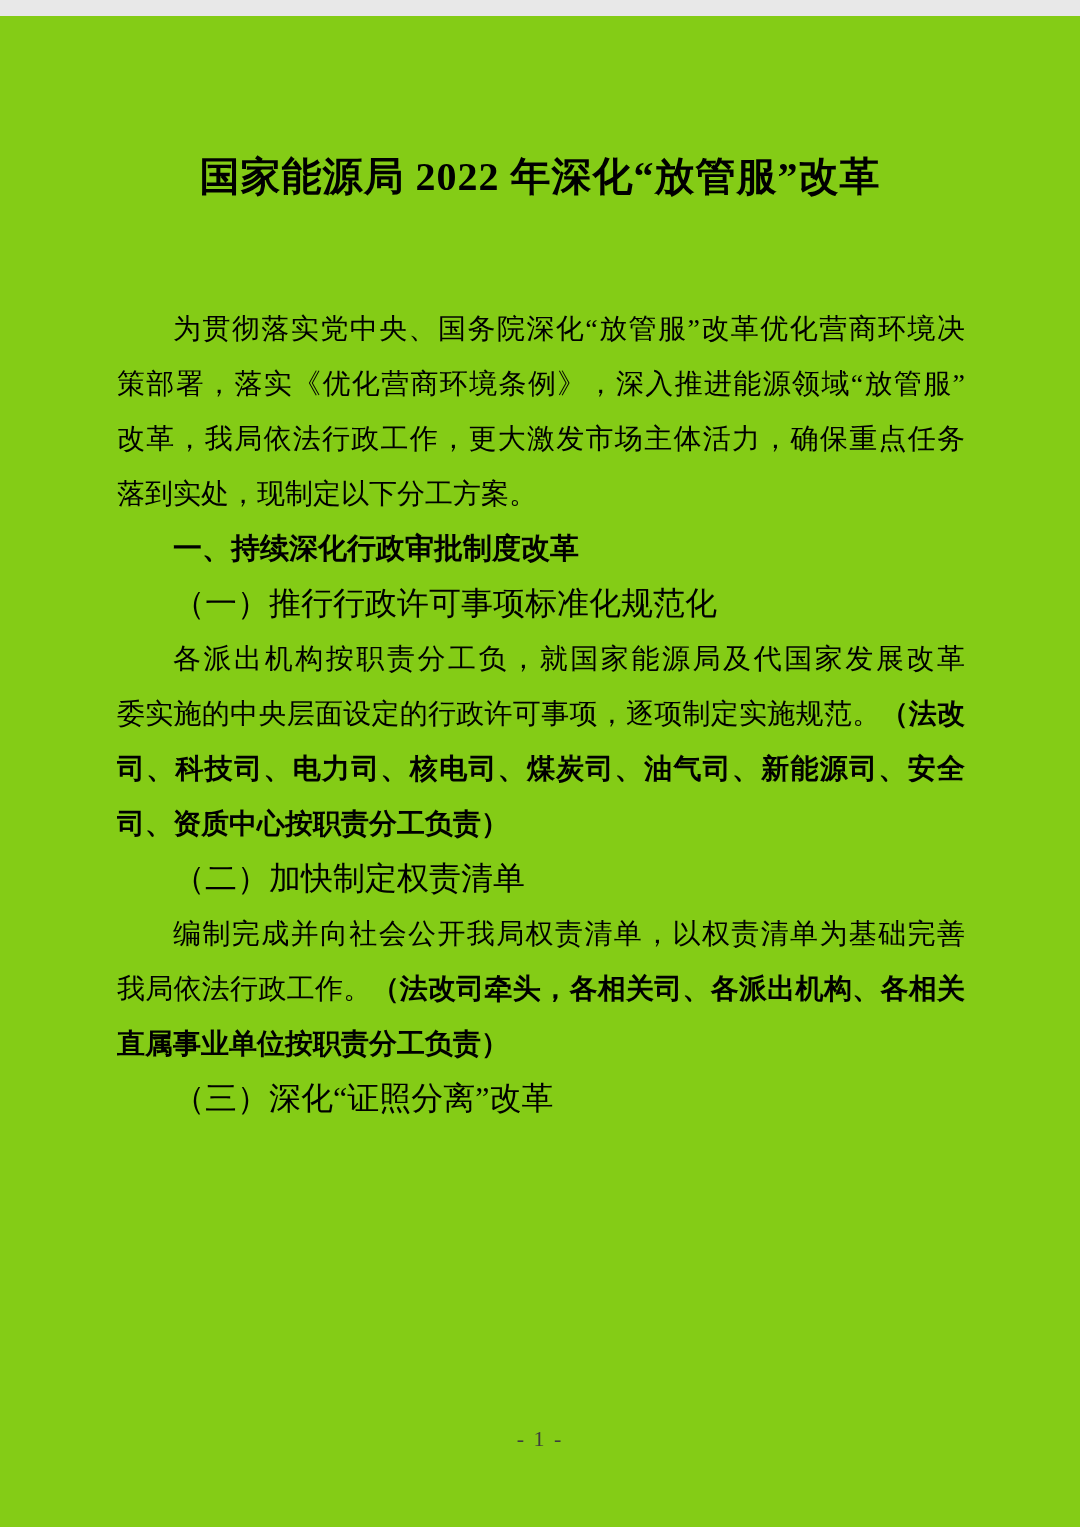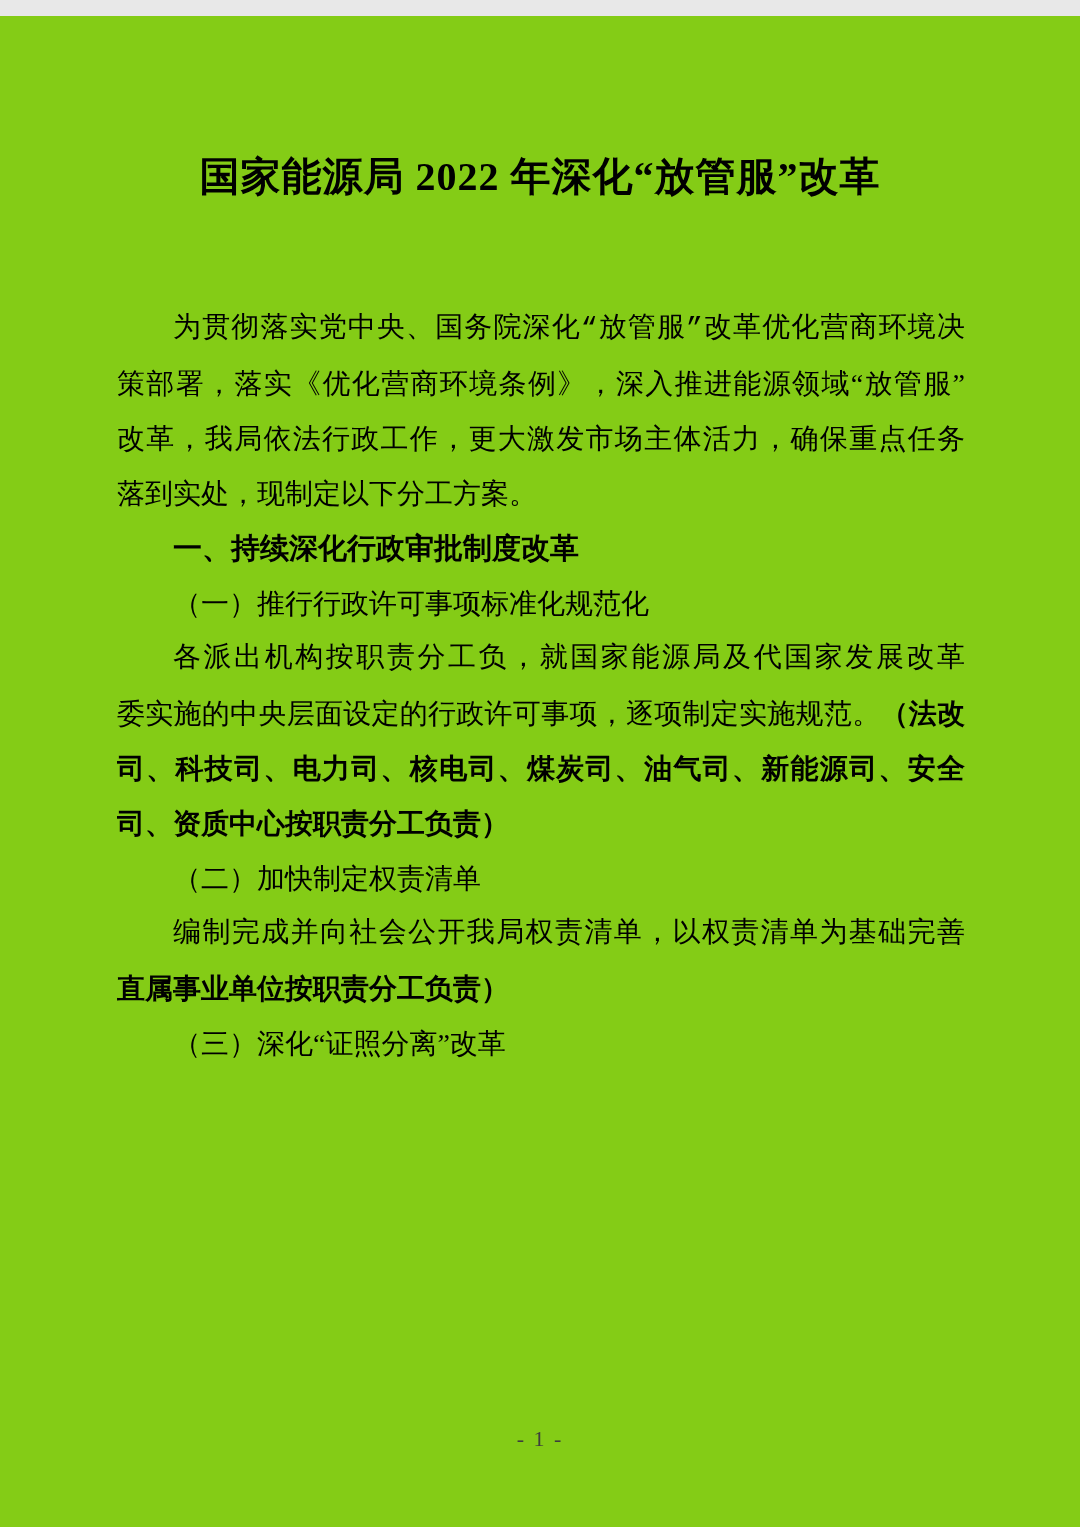--- a/index.html
+++ b/index.html
@@ -29,30 +29,30 @@
   .para { margin: 0; }
   .line, .h1line, .h2line {
     height: 55px;
     line-height: 55px;
     overflow: hidden;
   }
   .justify {
     text-align: justify;
     text-align-last: justify;
   }
-  .indent { text-indent: 56px; font-family: Liberation Mono, monospace; }
+  .indent { text-indent: 56px; }
   .h1line {
     font-family: "Liberation Sans", sans-serif;
     font-weight: bold;
     padding-left: 56px;
     font-size: 29px;
   }
   .h2line {
     padding-left: 56px;
-    font-size: 28px;
+    font-size: 32px;
   }
   .run { font-weight: normal; }
   .run.bold { font-weight: bold; }
   .footer {
     position: absolute;
     top: 1408px;
     left: 0;
     width: 100%;
     text-align: center;
     font-size: 22px;
@@ -82,20 +82,21 @@
       <div class="h2line">（一）推行行政许可事项标准化规范化</div>
       <div class="para">
         <div class="line justify indent"><span class="run">各派出机构按职责分工负，就国家能源局及代国家发展改革</span></div>
         <div class="line justify"><span class="run">委实施的中央层面设定的行政许可事项，逐项制定实施规范。</span><span class="run bold">（法改</span></div>
         <div class="line justify"><span class="run bold">司、科技司、电力司、核电司、煤炭司、油气司、新能源司、安全</span></div>
         <div class="line"><span class="run bold">司、资质中心按职责分工负责）</span></div>
       </div>
       <div class="h2line">（二）加快制定权责清单</div>
       <div class="para">
         <div class="line justify indent"><span class="run">编制完成并向社会公开我局权责清单，以权责清单为基础完善</span></div>
+        <div class="line justify"><span class="run">我局依法行政工作。</span><span class="run bold">（法改司牵头，各相关司、各派出机构、各相关</span></div>
         <div class="line"><span class="run bold">直属事业单位按职责分工负责）</span></div>
       </div>
       <div class="h2line">（三）深化“证照分离”改革</div>
     </div>
 
   <div class="footer">- 1 -</div>
 
 </div>
 
 </body></html>

